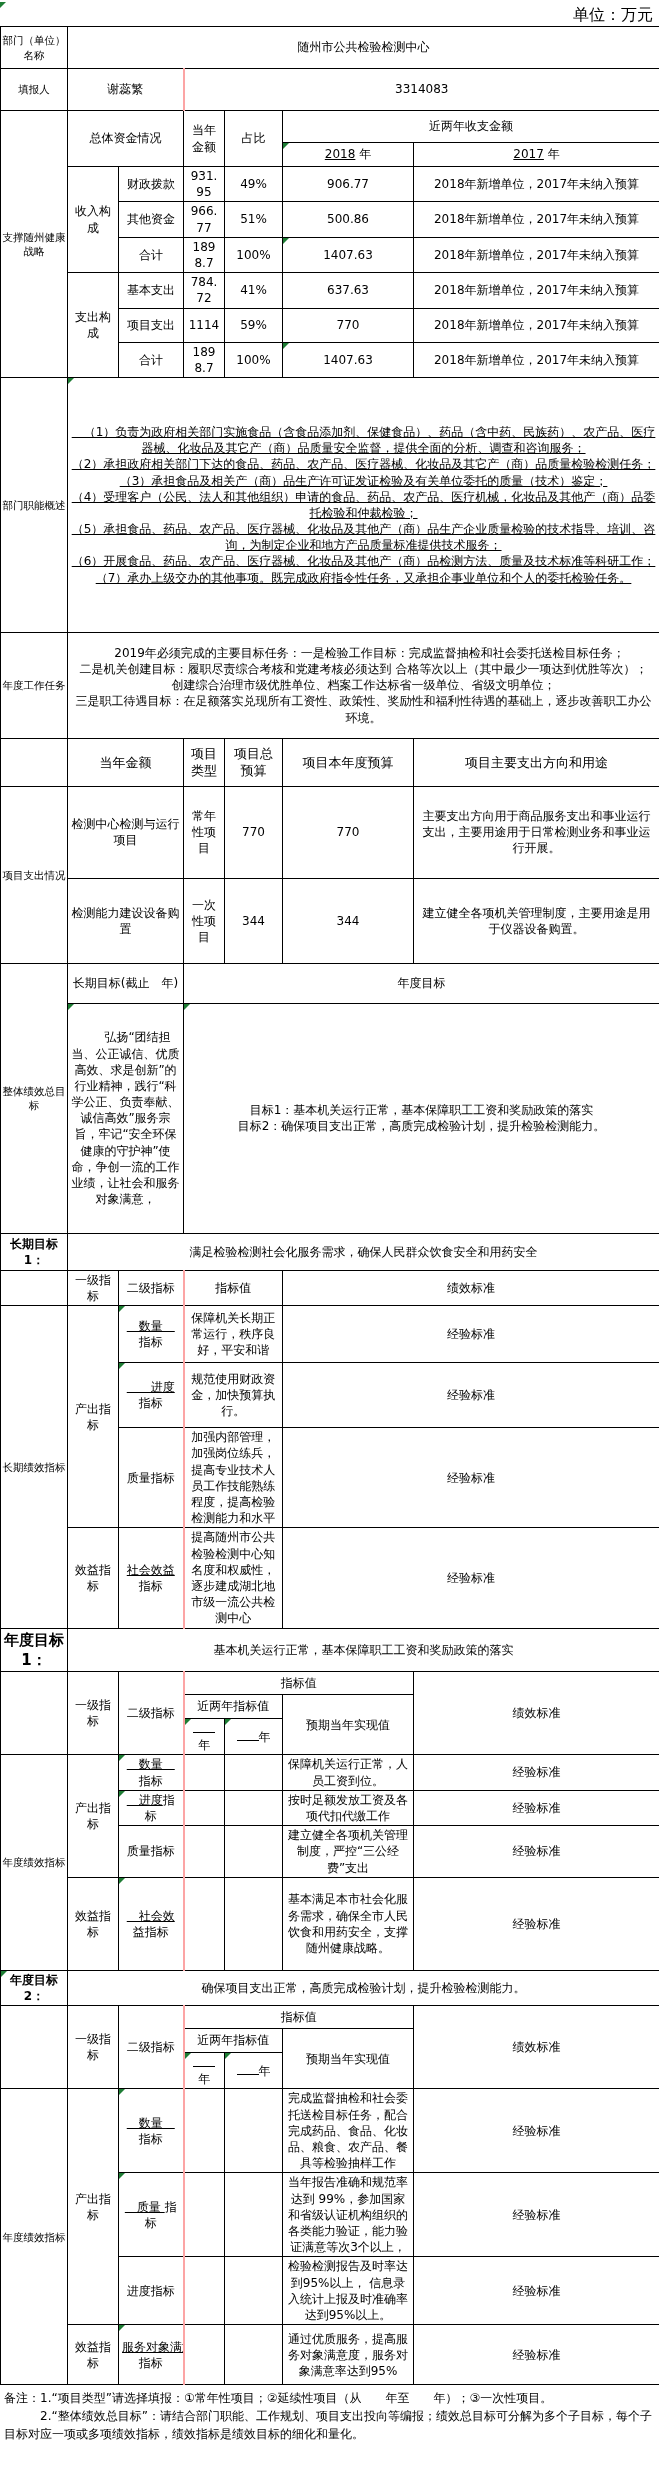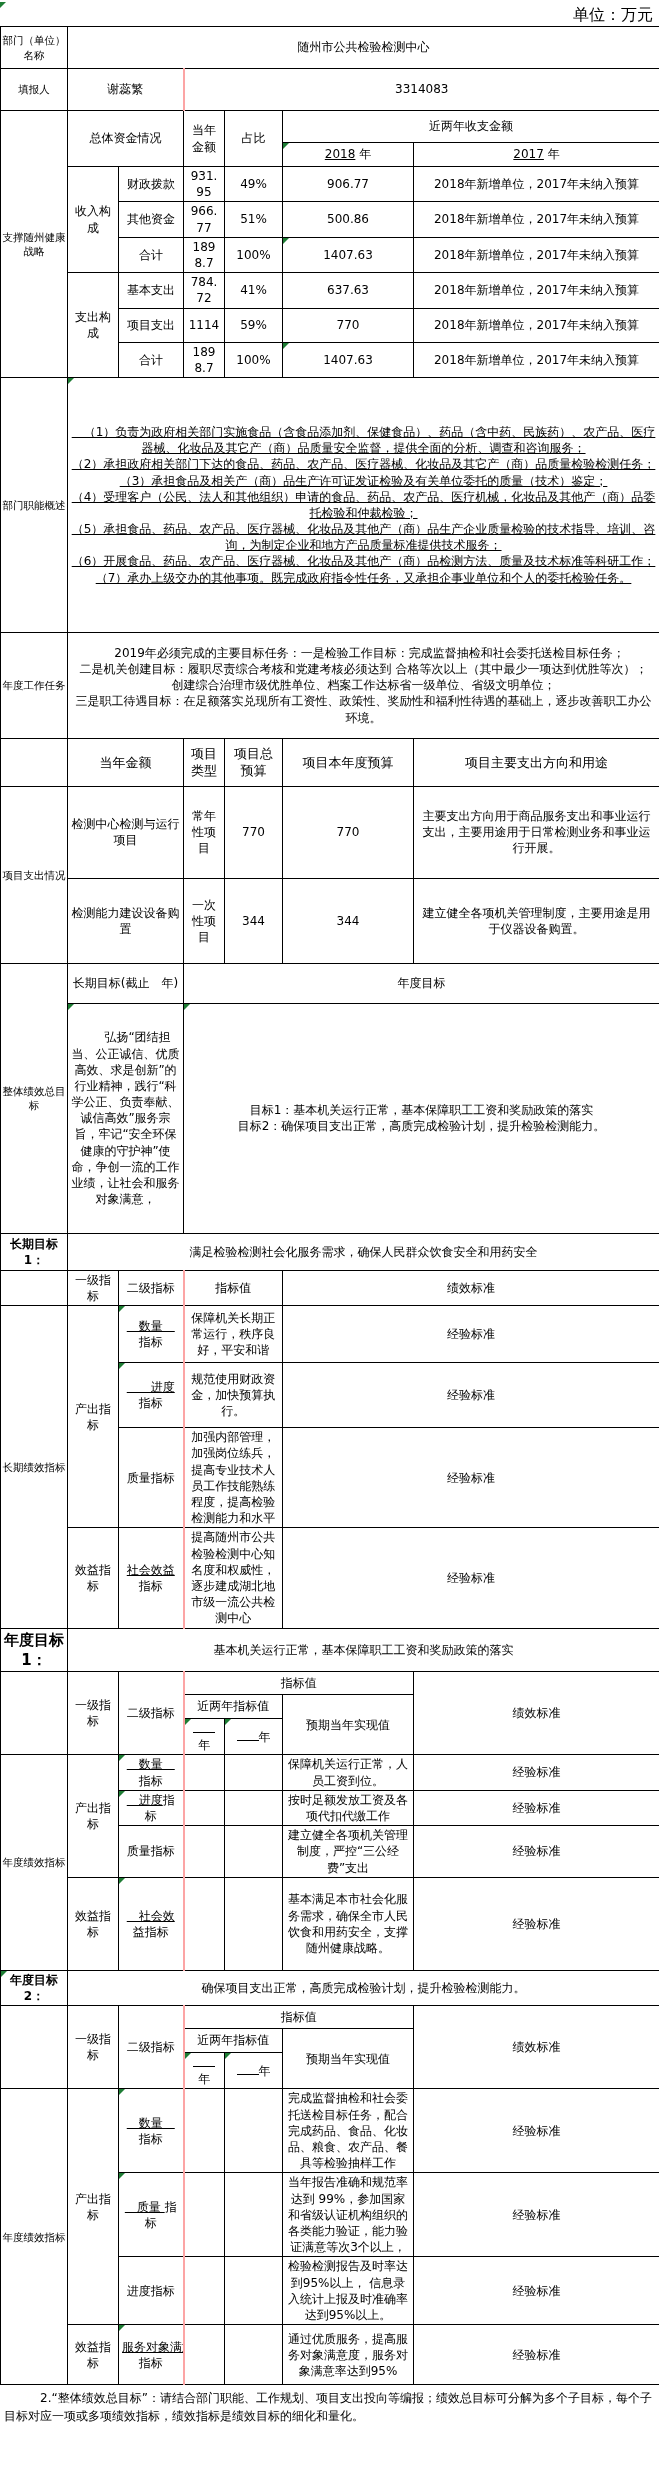--- a/index.html
+++ b/index.html
@@ -313,17 +313,18 @@
       <td class="gt"><span class="u">服务对象满意</span><span>指标</span></td>
       <td class="thickl"></td>
       <td></td>
       <td>通过优质服务，提高服务对象满意度，服务对象满意率达到95%</td>
       <td>经验标准</td>
     </tr>
   </tbody>
     </table>
 
   <div class="notes">
+    <div>备注：1.“项目类型”请选择填报：①常年性项目；②延续性项目（从　　年至　　年）；③一次性项目。</div>
     <div>　　　2.“整体绩效总目标”：请结合部门职能、工作规划、项目支出投向等编报；绩效总目标可分解为多个子目标，每个子目标对应一项或多项绩效指标，绩效指标是绩效目标的细化和量化。</div>
 
   </div>
 
 </div>
 
 </body></html>

